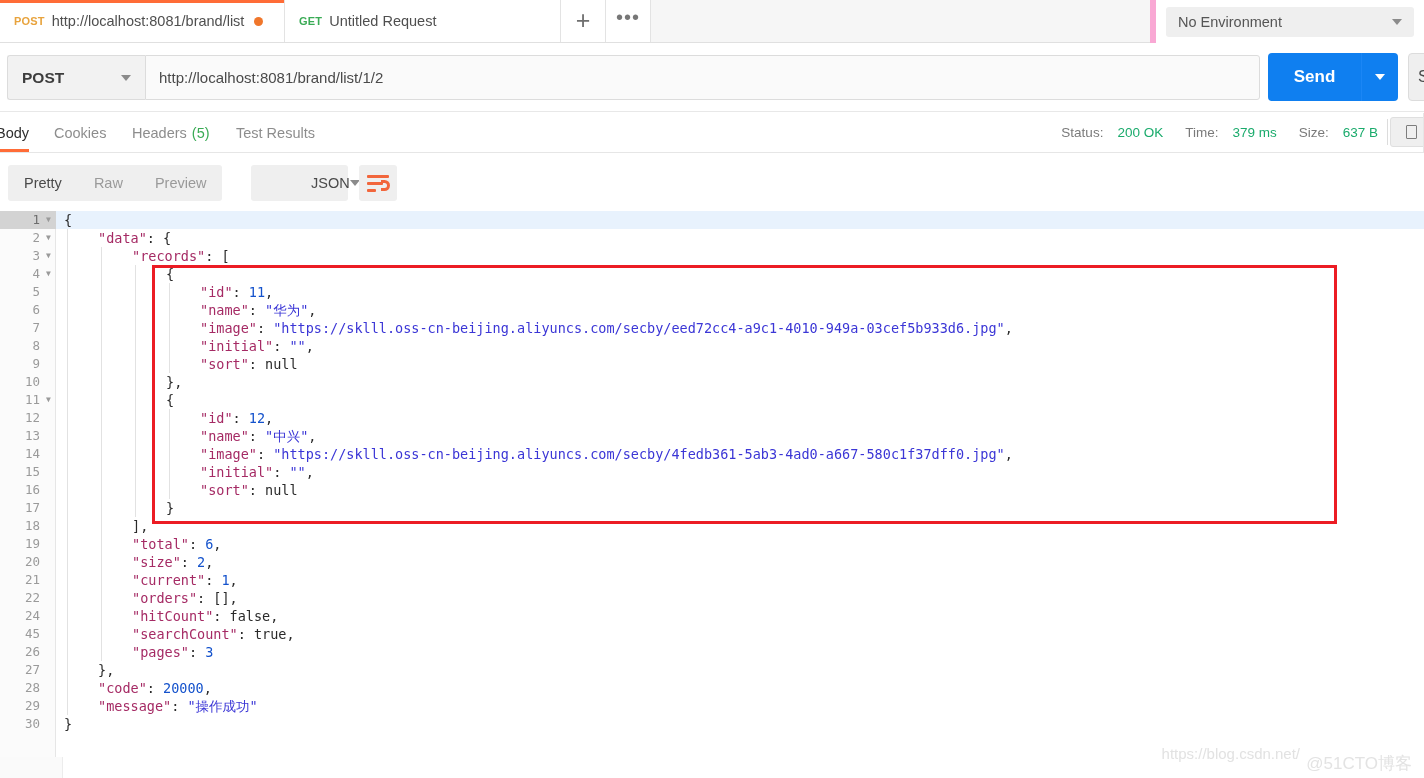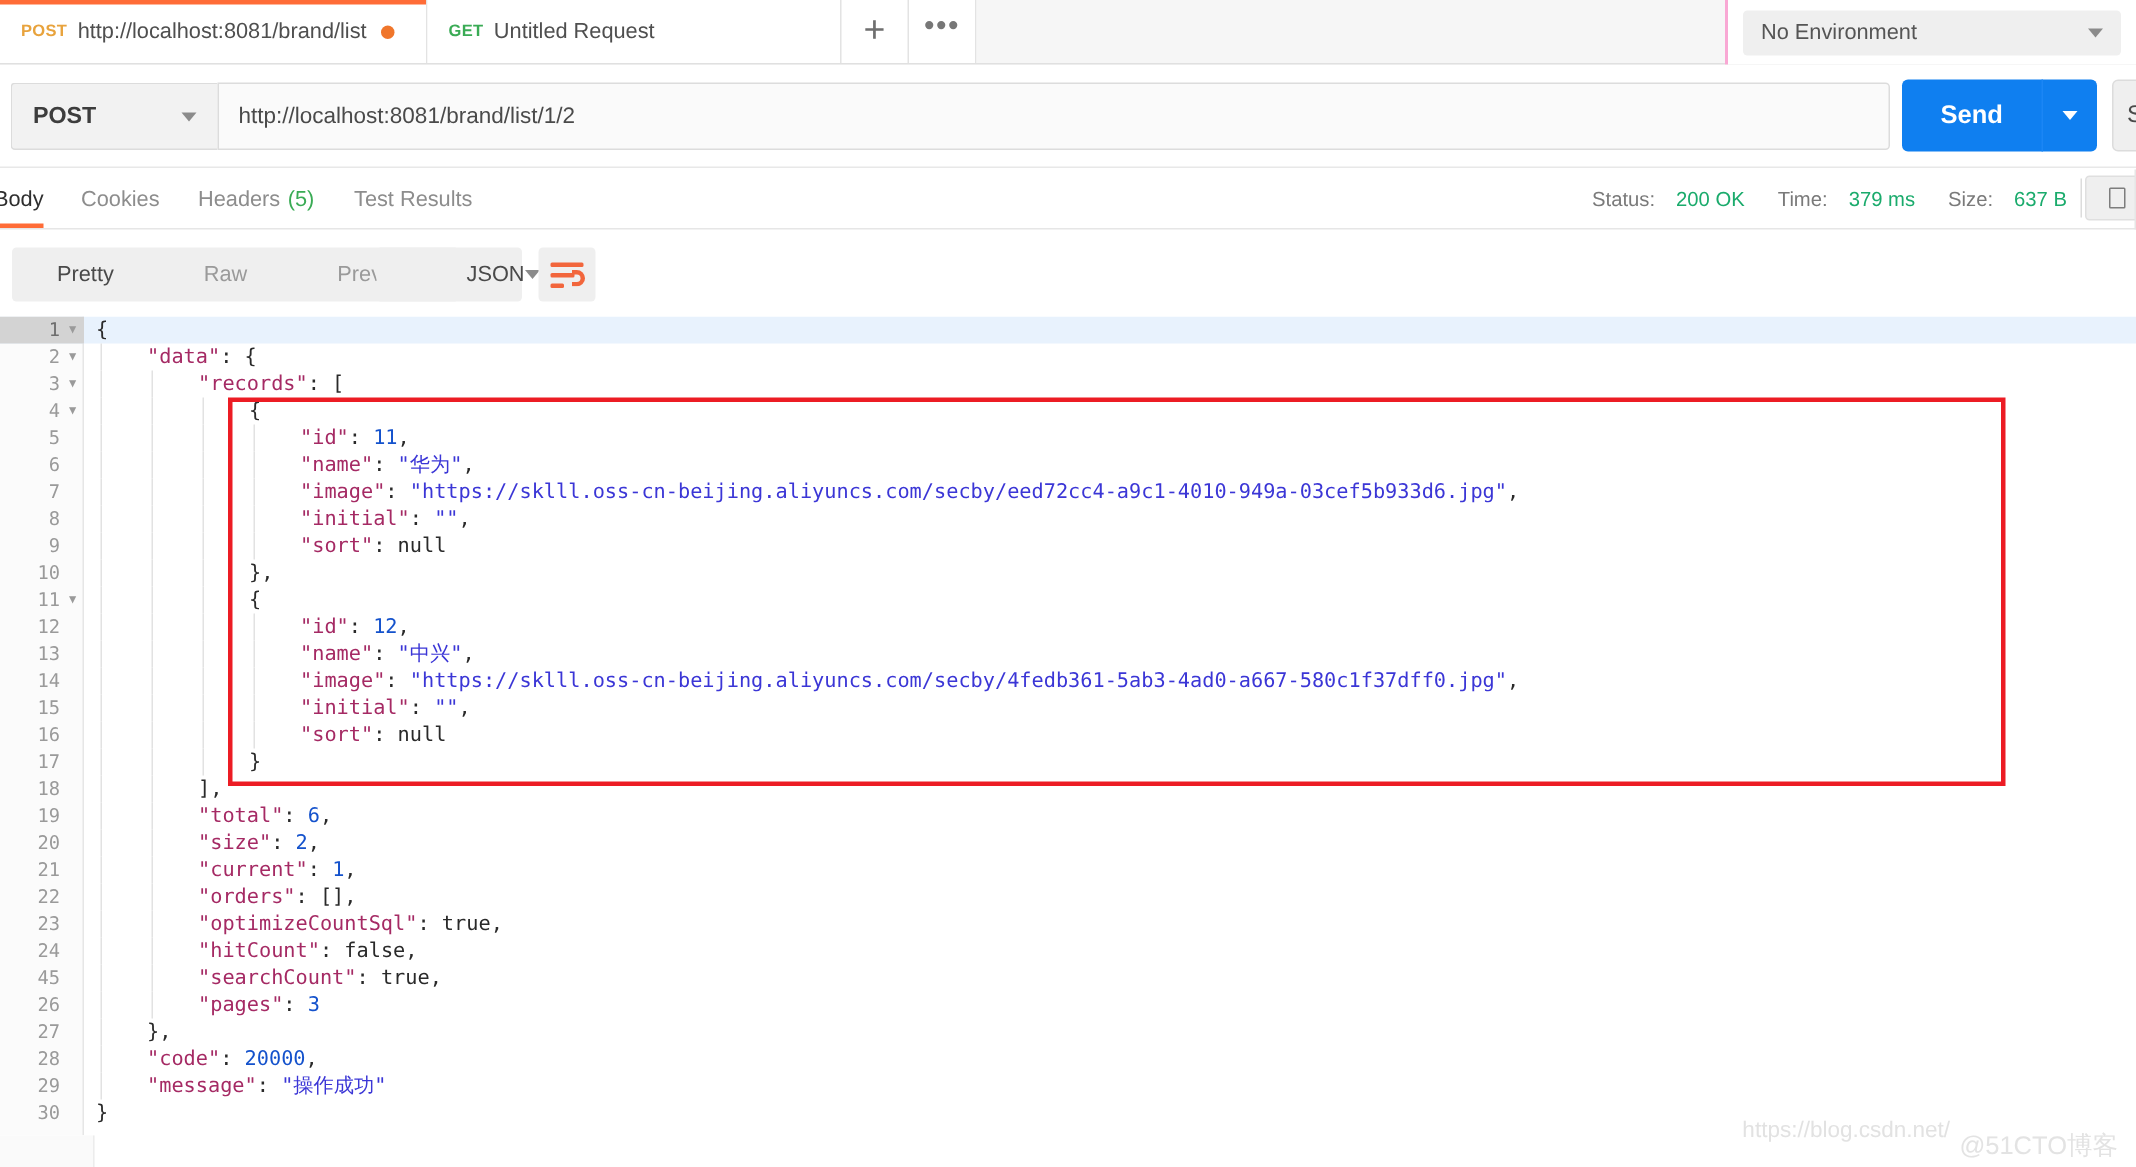--- a/index.html
+++ b/index.html
@@ -43,21 +43,21 @@
     width:45px; display:flex; align-items:center; justify-content:center;
     background:#fff; border-right:1px solid #e3e3e3;
     color:#777; cursor:pointer;
   }
   .plus-ico { font-size:25px; font-weight:300; color:#6f6f6f; line-height:1; margin-top:-2px;}
   .dots-ico { font-size:20px; color:#777; letter-spacing:1px; line-height:1; margin-top:-8px;}
   .tabbar-filler { flex:1; background:#f6f6f6; border-bottom:0; }
 
   .env-area {
     position:absolute; right:0; top:0; width:274px; height:43px;
-    background:#fff; border-left:2px solid #f9a8d4;
+    background:#fff; border-left:6px solid #f9a8d4;
     display:flex; align-items:center; padding:2px 10px;
   }
   .env-select {
     flex:1; height:30px; background:#efefef; border-radius:3px;
     display:flex; align-items:center; justify-content:space-between;
     padding:0 12px; font-size:14.5px; color:#555; cursor:pointer;
   }
   .caret { width:0;height:0;border-left:5px solid transparent;border-right:5px solid transparent;border-top:6px solid #8b8b8b; }
 
   
@@ -121,21 +121,21 @@
     display:flex; align-items:center; justify-content:center; cursor:pointer;
   }
   .dl-glyph { width:11px; height:14px; border:1.5px solid #7d7d7d; border-radius:1px; }
 
   
   .fmtbar { position:absolute; left:0; top:154px; width:1424px; height:56px; background:#fff; }
   .seg {
     position:absolute; left:8px; top:11px; height:36px; background:#efefef;
     border-radius:3px; display:flex; align-items:center;
   }
-  .seg .opt { padding:0 30px; font-size:14.5px; color:#9a9a9a; line-height:36px; cursor:pointer; }
+  .seg .opt { padding:0 16px; font-size:14.5px; color:#9a9a9a; line-height:36px; cursor:pointer; }
   .seg .opt.on { color:#4a4a4a; }
   .jsonsel {
     position:absolute; left:251px; top:11px; width:97px; height:36px;
     background:#efefef; border-radius:3px; display:flex; align-items:center;
     justify-content:space-between; padding:0 12px; cursor:pointer;
   }
   .jsonsel .t { font-size:14.5px; color:#4a4a4a;margin-left:48px; }
   .wrapbtn {
     position:absolute; left:359px; top:11px; width:38px; height:36px;
     background:#efefef; border-radius:3px; cursor:pointer;
@@ -307,21 +307,20 @@
         <div class="row"><span class="ln">13</span><span class="ind" style="left: 67px;"></span><span class="ind" style="left: 101px;"></span><span class="ind" style="left: 135px;"></span><span class="ind" style="left: 169px;"></span><span class="src" style="left: 200px;"><span class="k">"name"</span><span class="p">: </span><span class="s">"中兴"</span><span class="p">,</span></span></div>
         <div class="row"><span class="ln">14</span><span class="ind" style="left: 67px;"></span><span class="ind" style="left: 101px;"></span><span class="ind" style="left: 135px;"></span><span class="ind" style="left: 169px;"></span><span class="src" style="left: 200px;"><span class="k">"image"</span><span class="p">: </span><span class="s">"https://sklll.oss-cn-beijing.aliyuncs.com/secby/4fedb361-5ab3-4ad0-a667-580c1f37dff0.jpg"</span><span class="p">,</span></span></div>
         <div class="row"><span class="ln">15</span><span class="ind" style="left: 67px;"></span><span class="ind" style="left: 101px;"></span><span class="ind" style="left: 135px;"></span><span class="ind" style="left: 169px;"></span><span class="src" style="left: 200px;"><span class="k">"initial"</span><span class="p">: </span><span class="s">""</span><span class="p">,</span></span></div>
         <div class="row"><span class="ln">16</span><span class="ind" style="left: 67px;"></span><span class="ind" style="left: 101px;"></span><span class="ind" style="left: 135px;"></span><span class="ind" style="left: 169px;"></span><span class="src" style="left: 200px;"><span class="k">"sort"</span><span class="p">: </span><span class="b">null</span></span></div>
         <div class="row"><span class="ln">17</span><span class="ind" style="left: 67px;"></span><span class="ind" style="left: 101px;"></span><span class="ind" style="left: 135px;"></span><span class="src" style="left: 166px;"><span class="p">}</span></span></div>
         <div class="row"><span class="ln">18</span><span class="ind" style="left: 67px;"></span><span class="ind" style="left: 101px;"></span><span class="src" style="left: 132px;"><span class="p">],</span></span></div>
         <div class="row"><span class="ln">19</span><span class="ind" style="left: 67px;"></span><span class="ind" style="left: 101px;"></span><span class="src" style="left: 132px;"><span class="k">"total"</span><span class="p">: </span><span class="n">6</span><span class="p">,</span></span></div>
         <div class="row"><span class="ln">20</span><span class="ind" style="left: 67px;"></span><span class="ind" style="left: 101px;"></span><span class="src" style="left: 132px;"><span class="k">"size"</span><span class="p">: </span><span class="n">2</span><span class="p">,</span></span></div>
         <div class="row"><span class="ln">21</span><span class="ind" style="left: 67px;"></span><span class="ind" style="left: 101px;"></span><span class="src" style="left: 132px;"><span class="k">"current"</span><span class="p">: </span><span class="n">1</span><span class="p">,</span></span></div>
         <div class="row"><span class="ln">22</span><span class="ind" style="left: 67px;"></span><span class="ind" style="left: 101px;"></span><span class="src" style="left: 132px;"><span class="k">"orders"</span><span class="p">: [],</span></span></div>
-        <div class="row"><span class="ln">23</span><span class="ind" style="left: 67px;"></span><span class="ind" style="left: 101px;"></span><span class="src" style="left: 132px;"><span class="k">"optimizeCountSql"</span><span class="p">: </span><span class="b">true</span><span class="p">,</span></span></div>
         <div class="row"><span class="ln">24</span><span class="ind" style="left: 67px;"></span><span class="ind" style="left: 101px;"></span><span class="src" style="left: 132px;"><span class="k">"hitCount"</span><span class="p">: </span><span class="b">false</span><span class="p">,</span></span></div>
         <div class="row"><span class="ln">45</span><span class="ind" style="left: 67px;"></span><span class="ind" style="left: 101px;"></span><span class="src" style="left: 132px;"><span class="k">"searchCount"</span><span class="p">: </span><span class="b">true</span><span class="p">,</span></span></div>
         <div class="row"><span class="ln">26</span><span class="ind" style="left: 67px;"></span><span class="ind" style="left: 101px;"></span><span class="src" style="left: 132px;"><span class="k">"pages"</span><span class="p">: </span><span class="n">3</span></span></div>
         <div class="row"><span class="ln">27</span><span class="ind" style="left: 67px;"></span><span class="src" style="left: 98px;"><span class="p">},</span></span></div>
         <div class="row"><span class="ln">28</span><span class="ind" style="left: 67px;"></span><span class="src" style="left: 98px;"><span class="k">"code"</span><span class="p">: </span><span class="n">20000</span><span class="p">,</span></span></div>
         <div class="row"><span class="ln">29</span><span class="ind" style="left: 67px;"></span><span class="src" style="left: 98px;"><span class="k">"message"</span><span class="p">: </span><span class="s">"操作成功"</span></span></div>
         <div class="row"><span class="ln">30</span><span class="src" style="left: 64px;"><span class="p">}</span></span></div>
       </div>
   </div>
 

